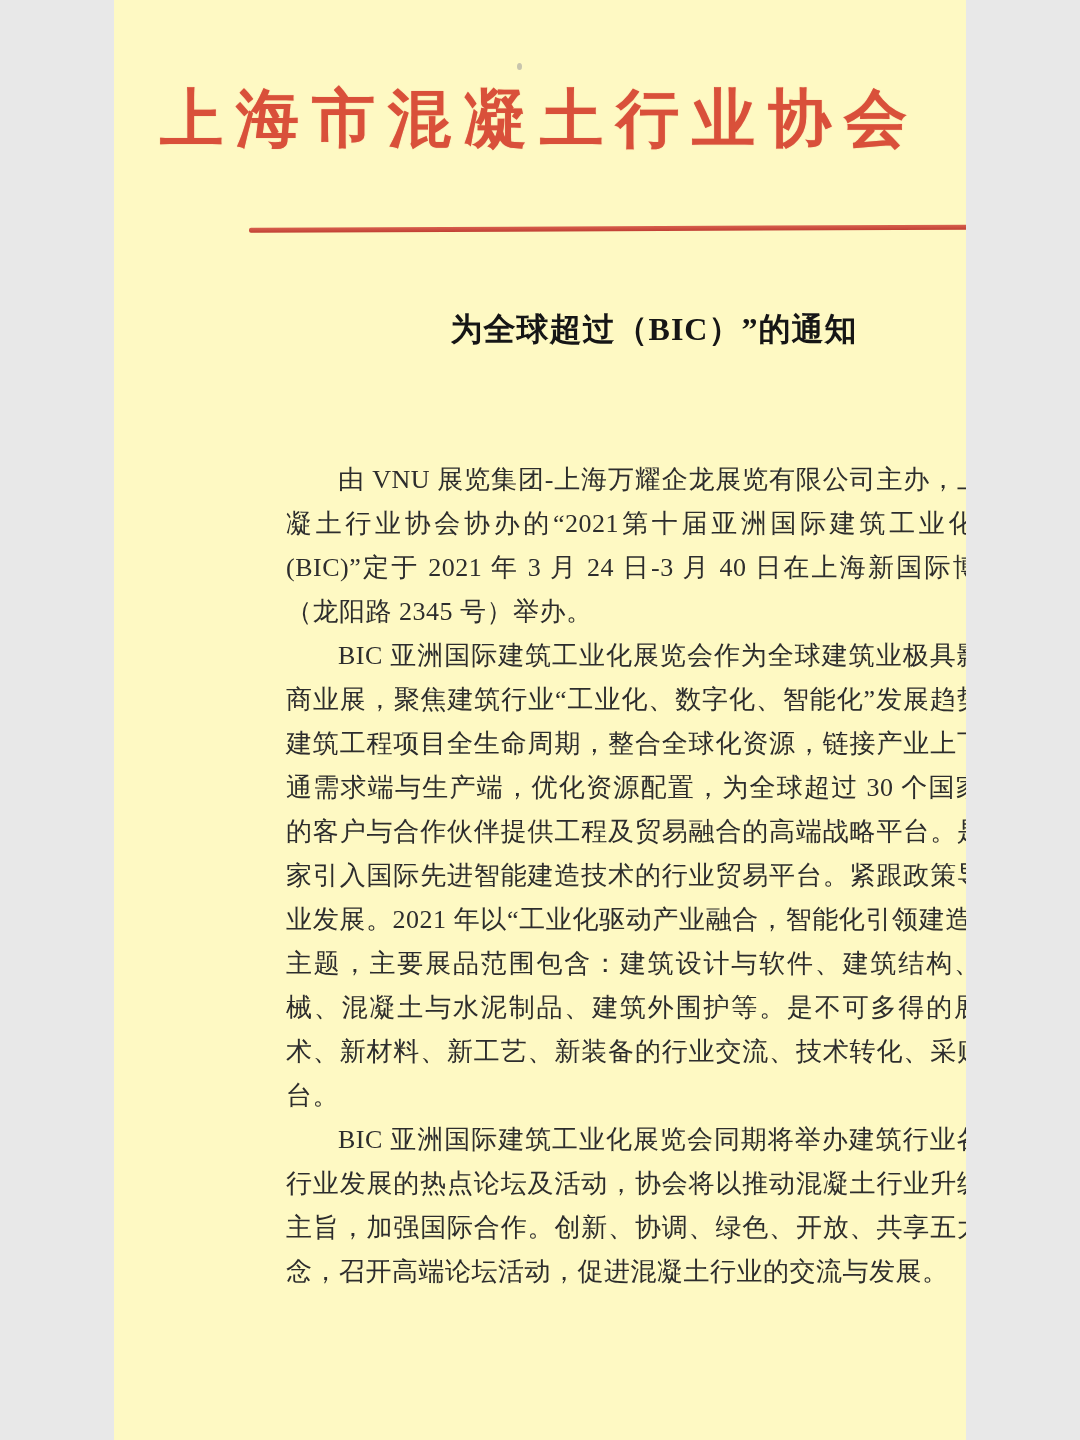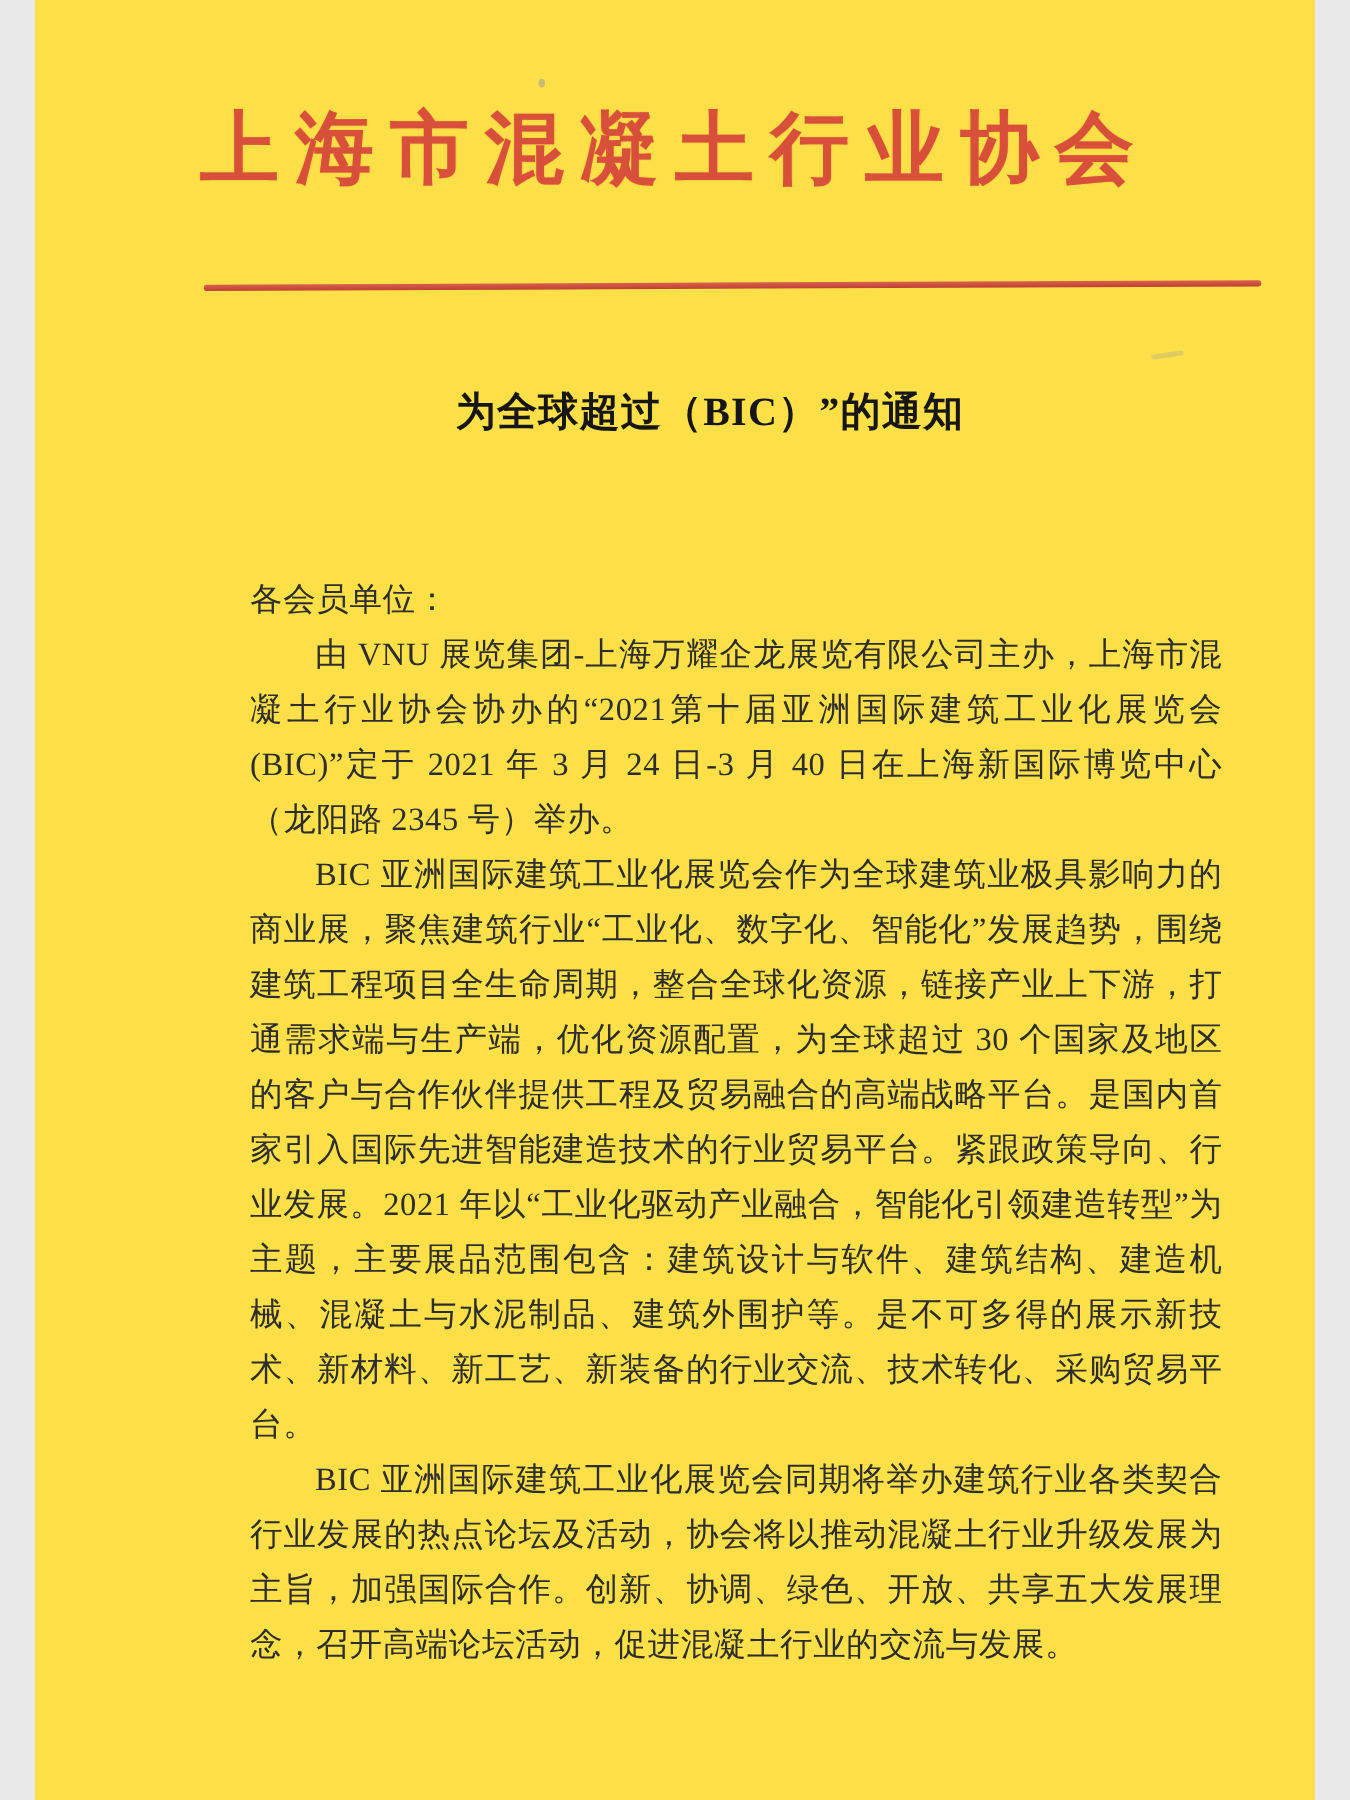--- a/index.html
+++ b/index.html
@@ -1,21 +1,21 @@
 <!DOCTYPE html>
 <html><head>
 <meta charset="utf-8">
 <style>
   html, body { margin: 0; padding: 0; background: #e8e8e8; }
   .page {
     position: relative;
-    width: 1024px;
+    width: 852px;
     height: 1440px;
     margin: 0 auto;
-    background: #fde047;
+    background: #fef9c3;
     overflow: hidden;
     font-family: "Liberation Serif", "DejaVu Serif", serif;
   }
   .letterhead {
     position: absolute;
     top: 76px;
     left: 0;
     width: 100%;
     text-align: center;
     font-size: 63px;
@@ -82,19 +82,18 @@
 
   <div class="letterhead">上海市混凝土行业协会</div>
 
   <div class="red-rule"></div>
 
   <div class="doc-title">
     <div>为全球超过（BIC）”的通知</div>
   </div>
 
   <div class="body-text">
-    <div class="salutation">各会员单位：</div>
     <p>由 VNU 展览集团-上海万耀企龙展览有限公司主办，上海市混凝土行业协会协办的“2021第十届亚洲国际建筑工业化展览会(BIC)”定于 2021 年 3 月 24 日-3 月 40 日在上海新国际博览中心（龙阳路 2345 号）举办。</p>
     <p>BIC 亚洲国际建筑工业化展览会作为全球建筑业极具影响力的商业展，聚焦建筑行业“工业化、数字化、智能化”发展趋势，围绕建筑工程项目全生命周期，整合全球化资源，链接产业上下游，打通需求端与生产端，优化资源配置，为全球超过 30 个国家及地区的客户与合作伙伴提供工程及贸易融合的高端战略平台。是国内首家引入国际先进智能建造技术的行业贸易平台。紧跟政策导向、行业发展。2021 年以“工业化驱动产业融合，智能化引领建造转型”为主题，主要展品范围包含：建筑设计与软件、建筑结构、建造机械、混凝土与水泥制品、建筑外围护等。是不可多得的展示新技术、新材料、新工艺、新装备的行业交流、技术转化、采购贸易平台。</p>
     <p>BIC 亚洲国际建筑工业化展览会同期将举办建筑行业各类契合行业发展的热点论坛及活动，协会将以推动混凝土行业升级发展为主旨，加强国际合作。创新、协调、绿色、开放、共享五大发展理念，召开高端论坛活动，促进混凝土行业的交流与发展。</p>
   </div>
 
 </div>
 
 </body></html>

